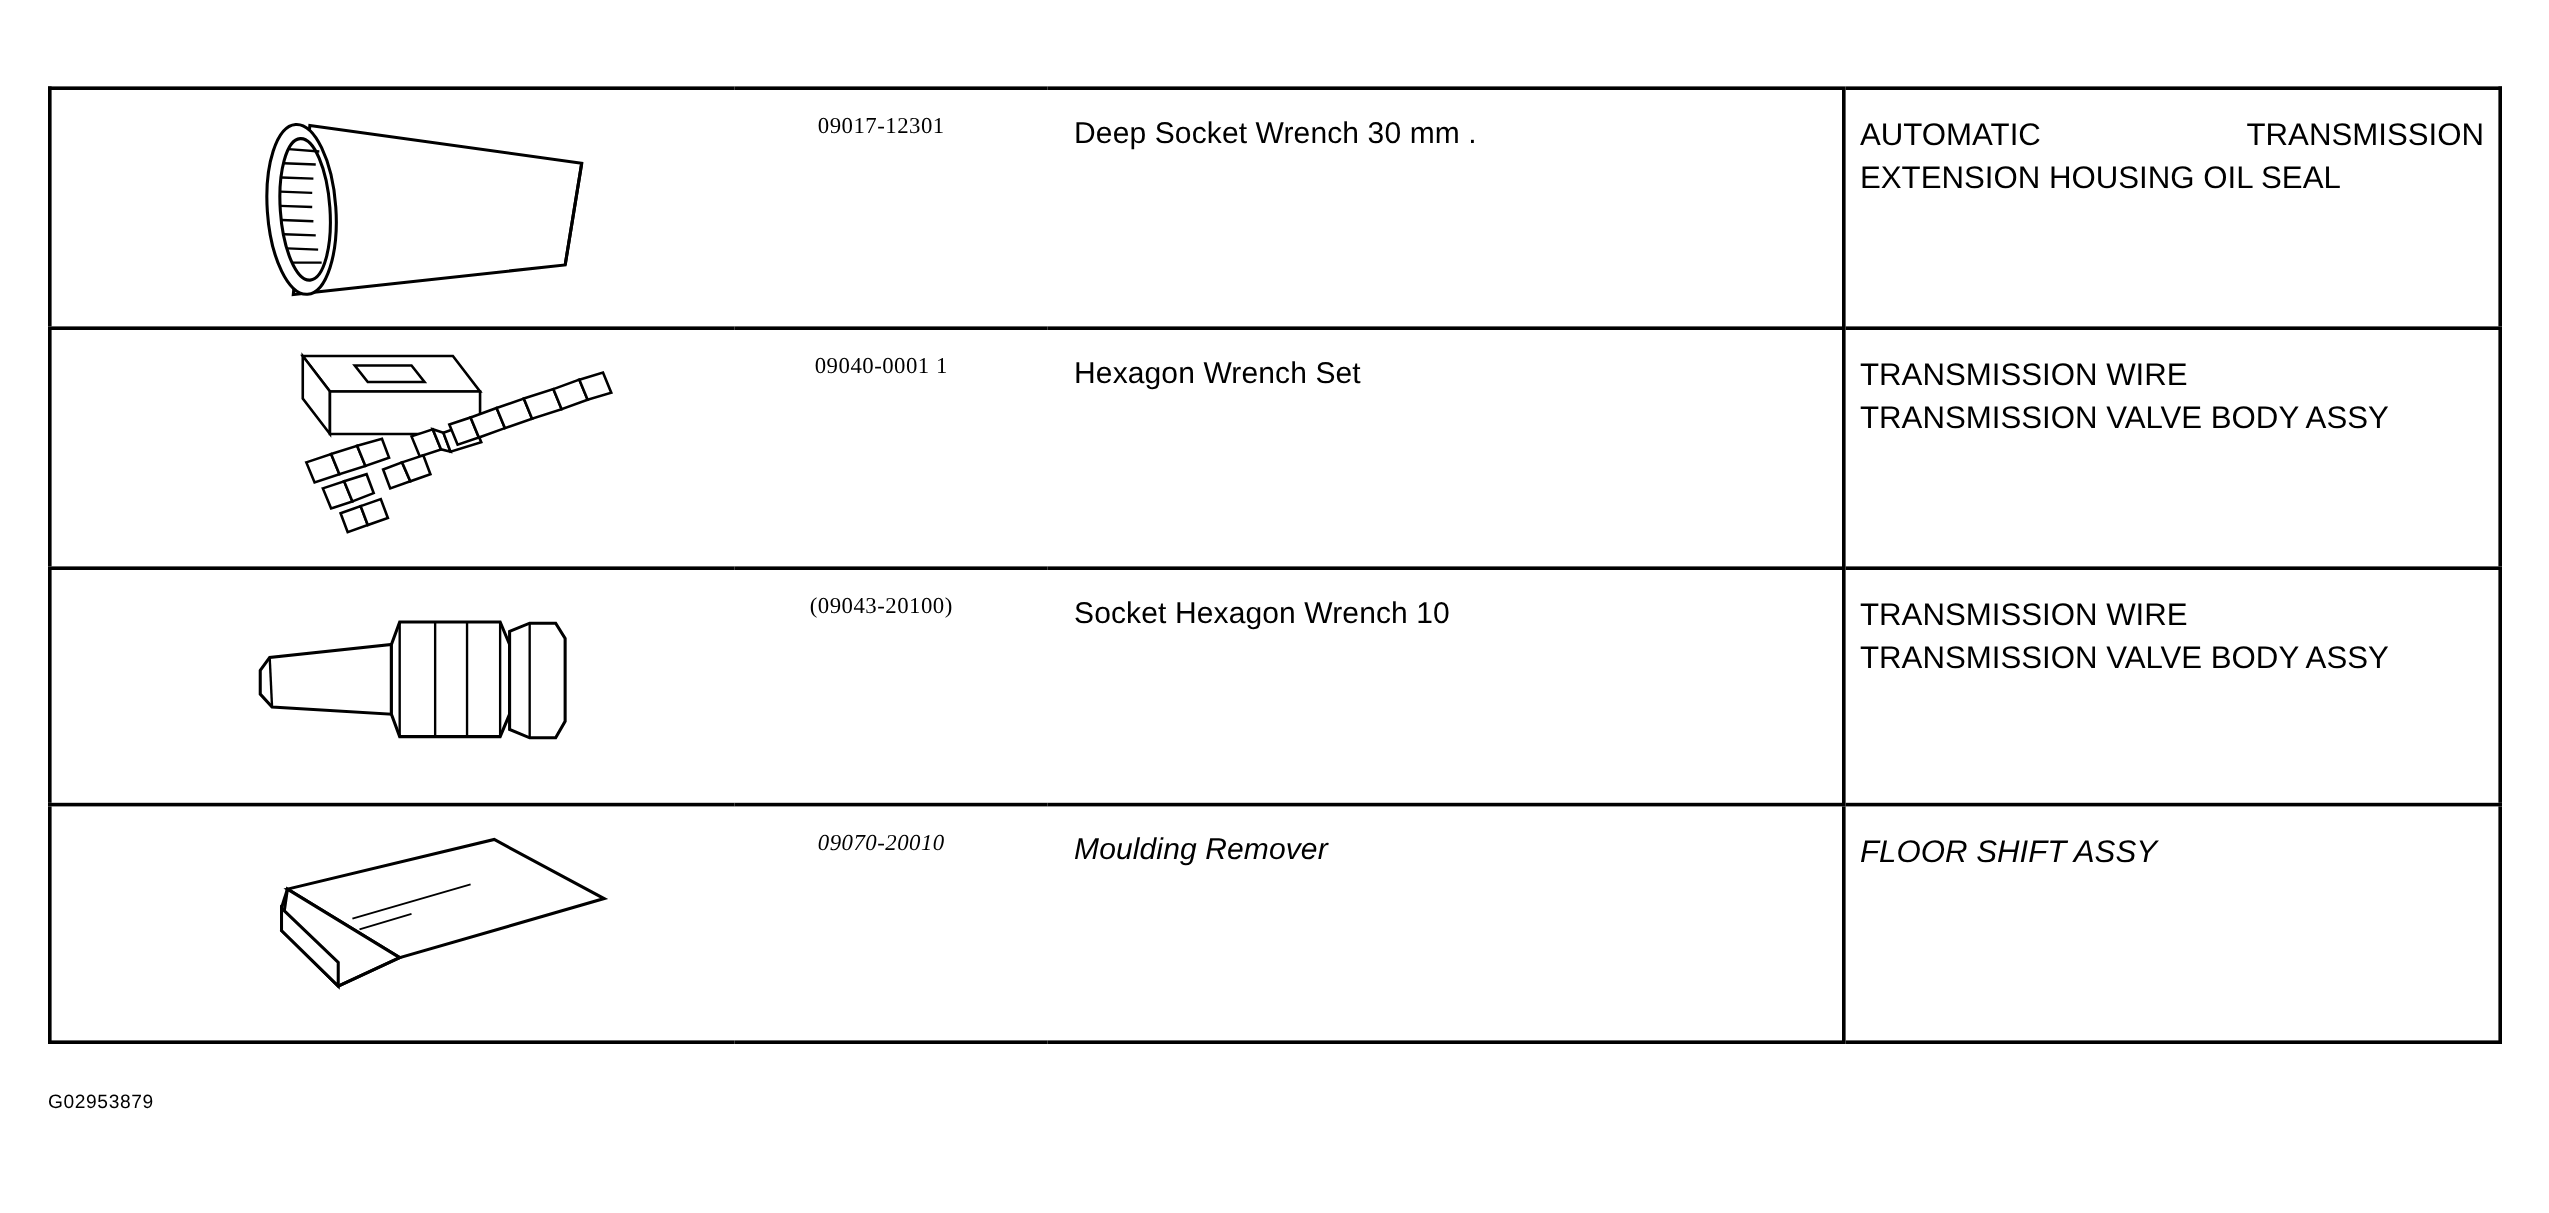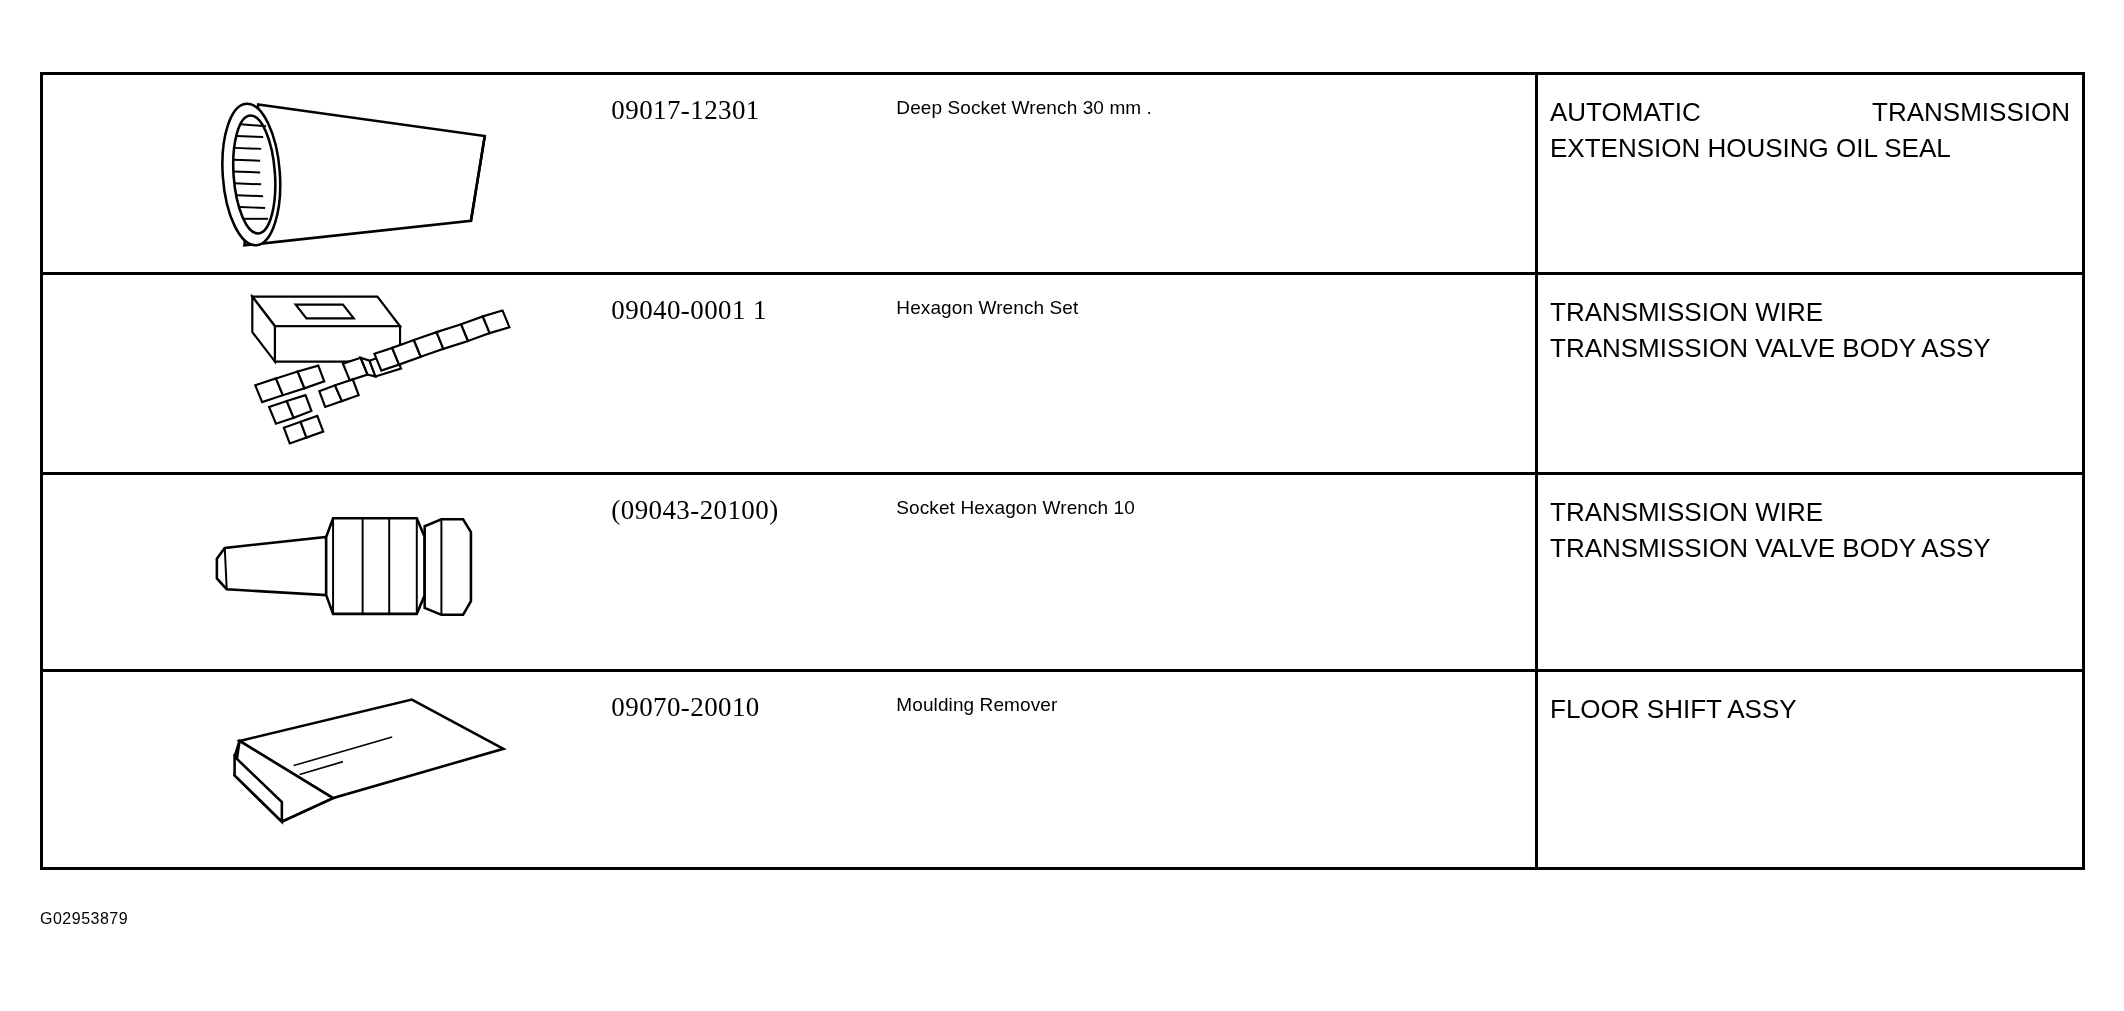--- a/index.html
+++ b/index.html
@@ -29,45 +29,46 @@
     width: 2045px;
     border: 3px solid #000;
     border-collapse: collapse;
     box-sizing: border-box;
   }
   .sst-table tr {
     border-bottom: 3px solid #000;
   }
   .sst-table tr:last-child {
     border-bottom: none;
+    font-style: italic;
   }
   .sst-table td {
     vertical-align: top;
     padding: 0;
     border: none;
   }
   td.col-illus {
     width: 590px;
     position: relative;
   }
   td.col-number {
     width: 250px;
-    text-align: left;
+    text-align: center;
     padding-top: 20px;
     padding-right: 16px;
     font-family: "Liberation Serif", serif;
-    font-size: 27px;
+    font-size: 19px;
     letter-spacing: 0.4px;
     white-space: nowrap;
   }
   td.col-desc {
     width: 660px;
     padding-top: 22px;
     padding-left: 22px;
-    font-size: 19px;
+    font-size: 25px;
     letter-spacing: 0.1px;
   }
   td.col-apply {
     border-left: 3px solid #000;
     padding-top: 20px;
     padding-left: 12px;
     padding-right: 12px;
     font-size: 26px;
     line-height: 1.38;
   }

